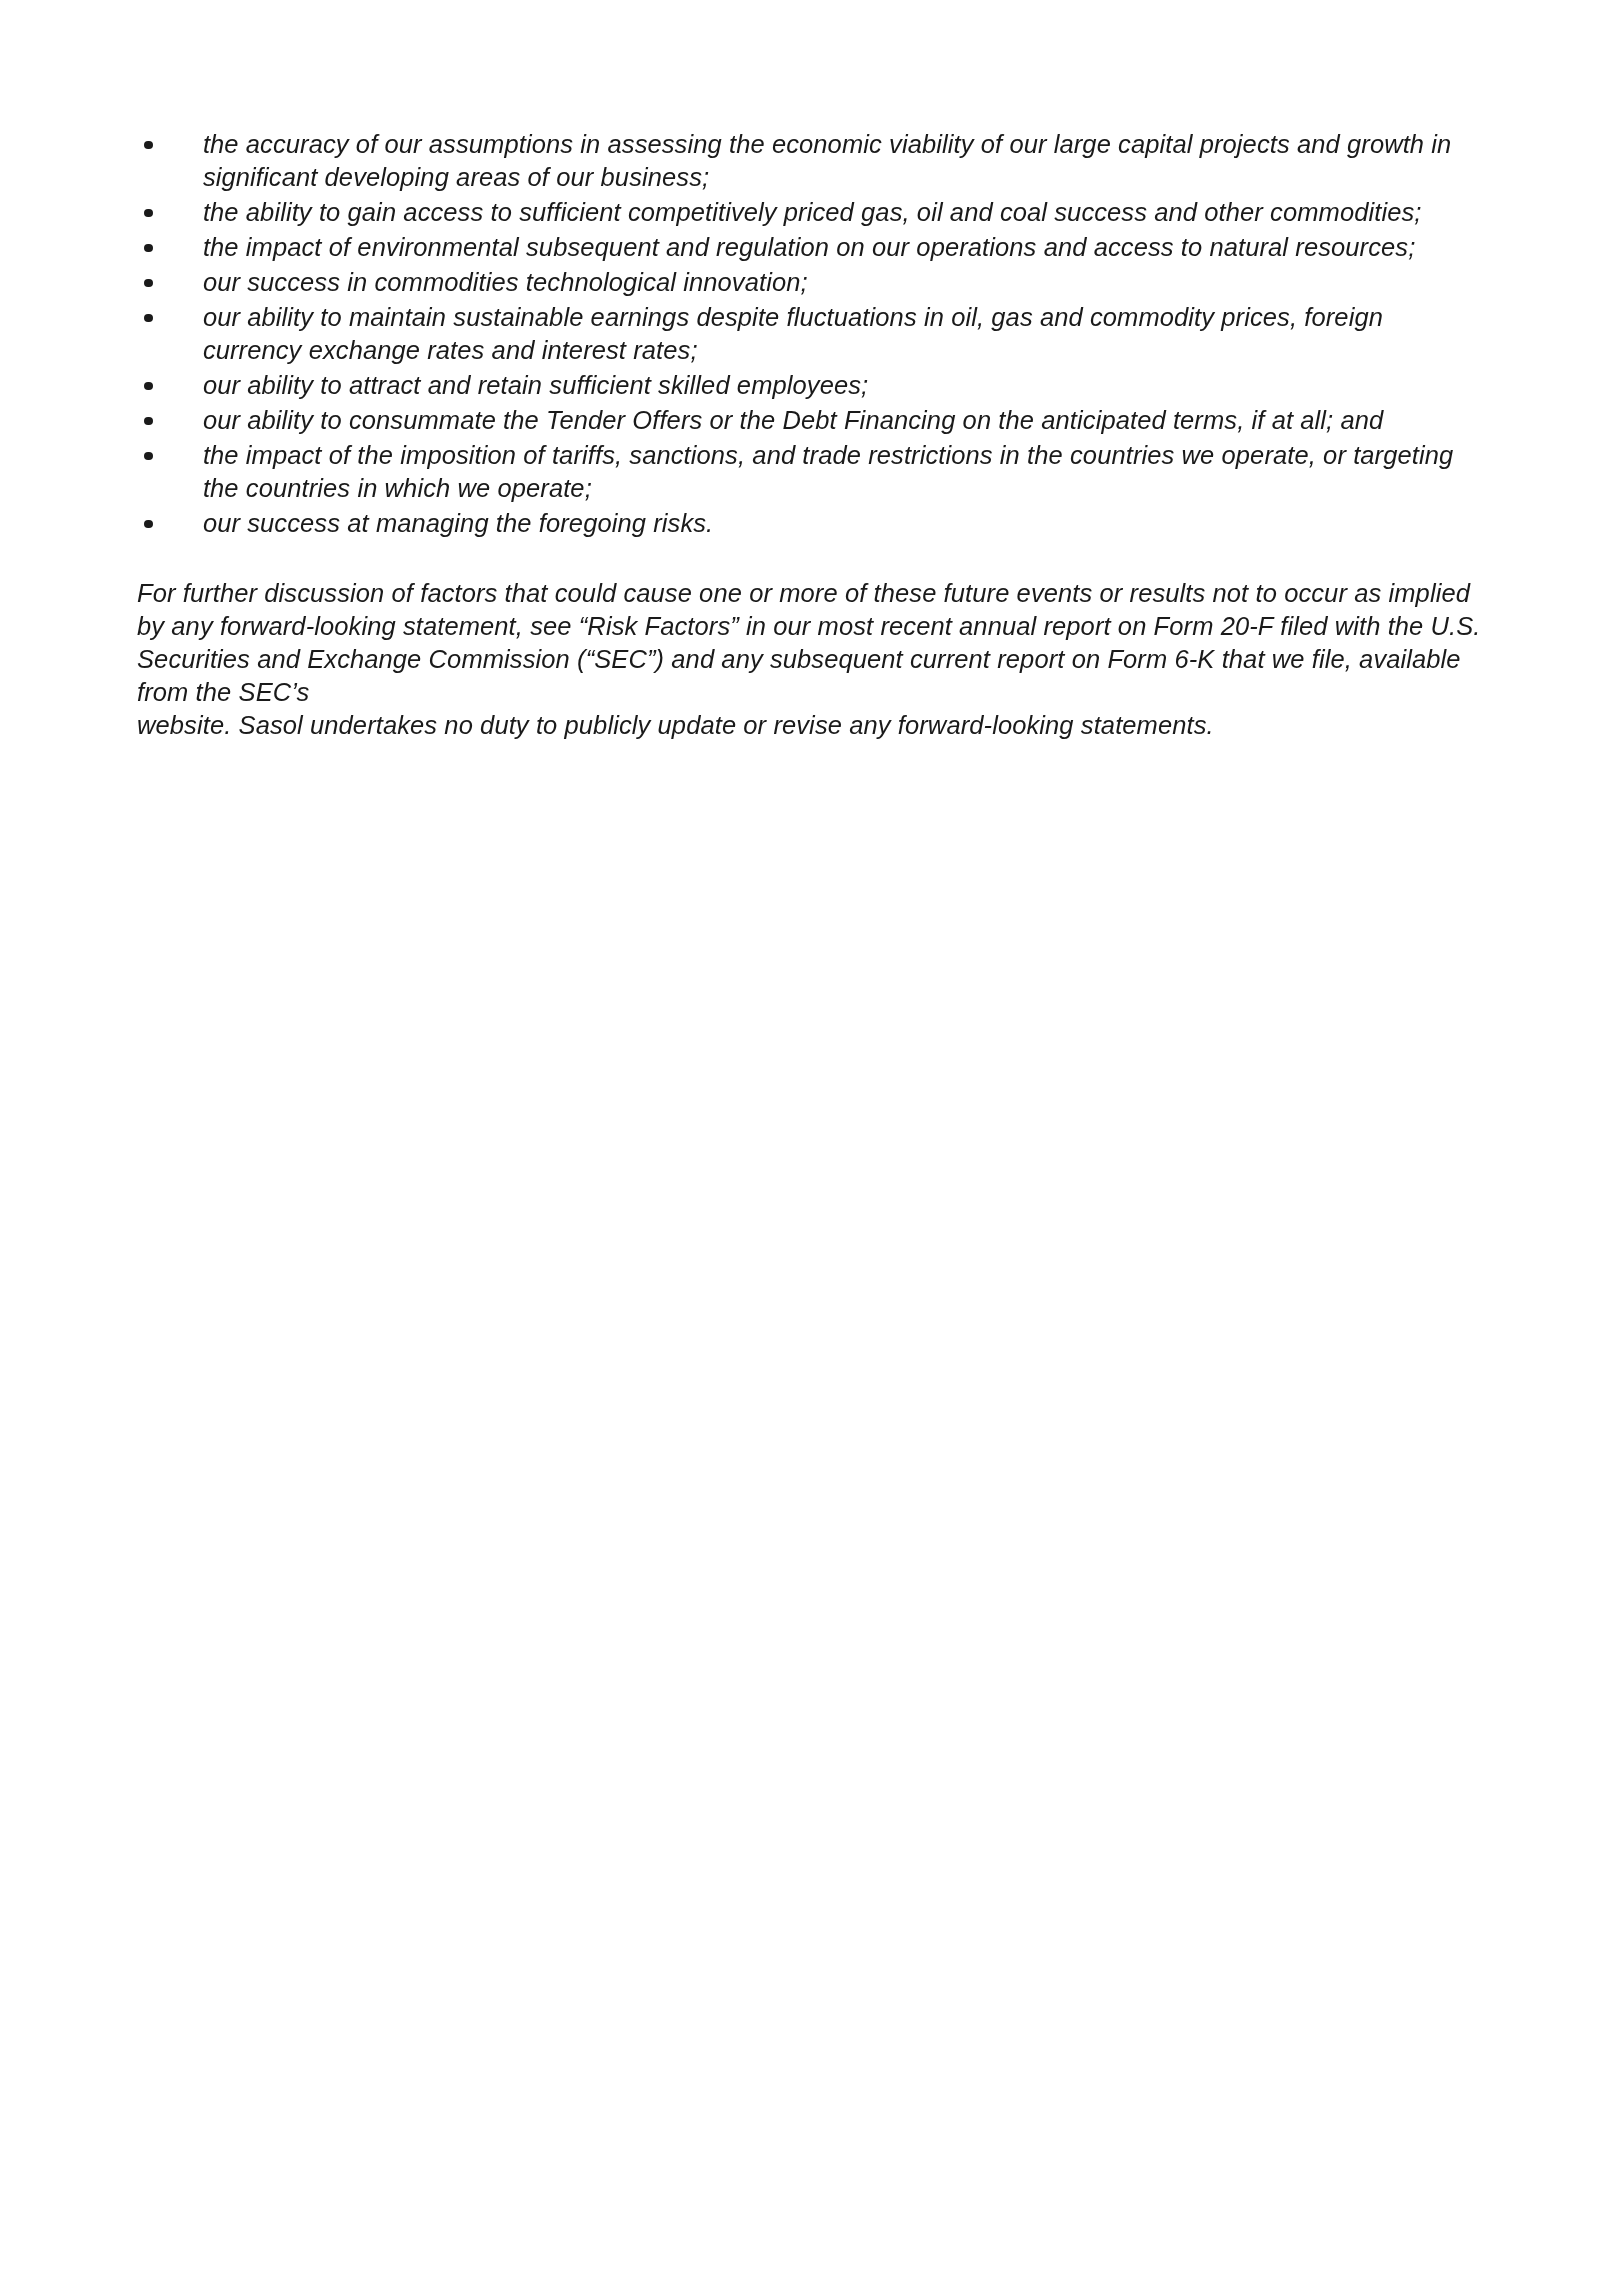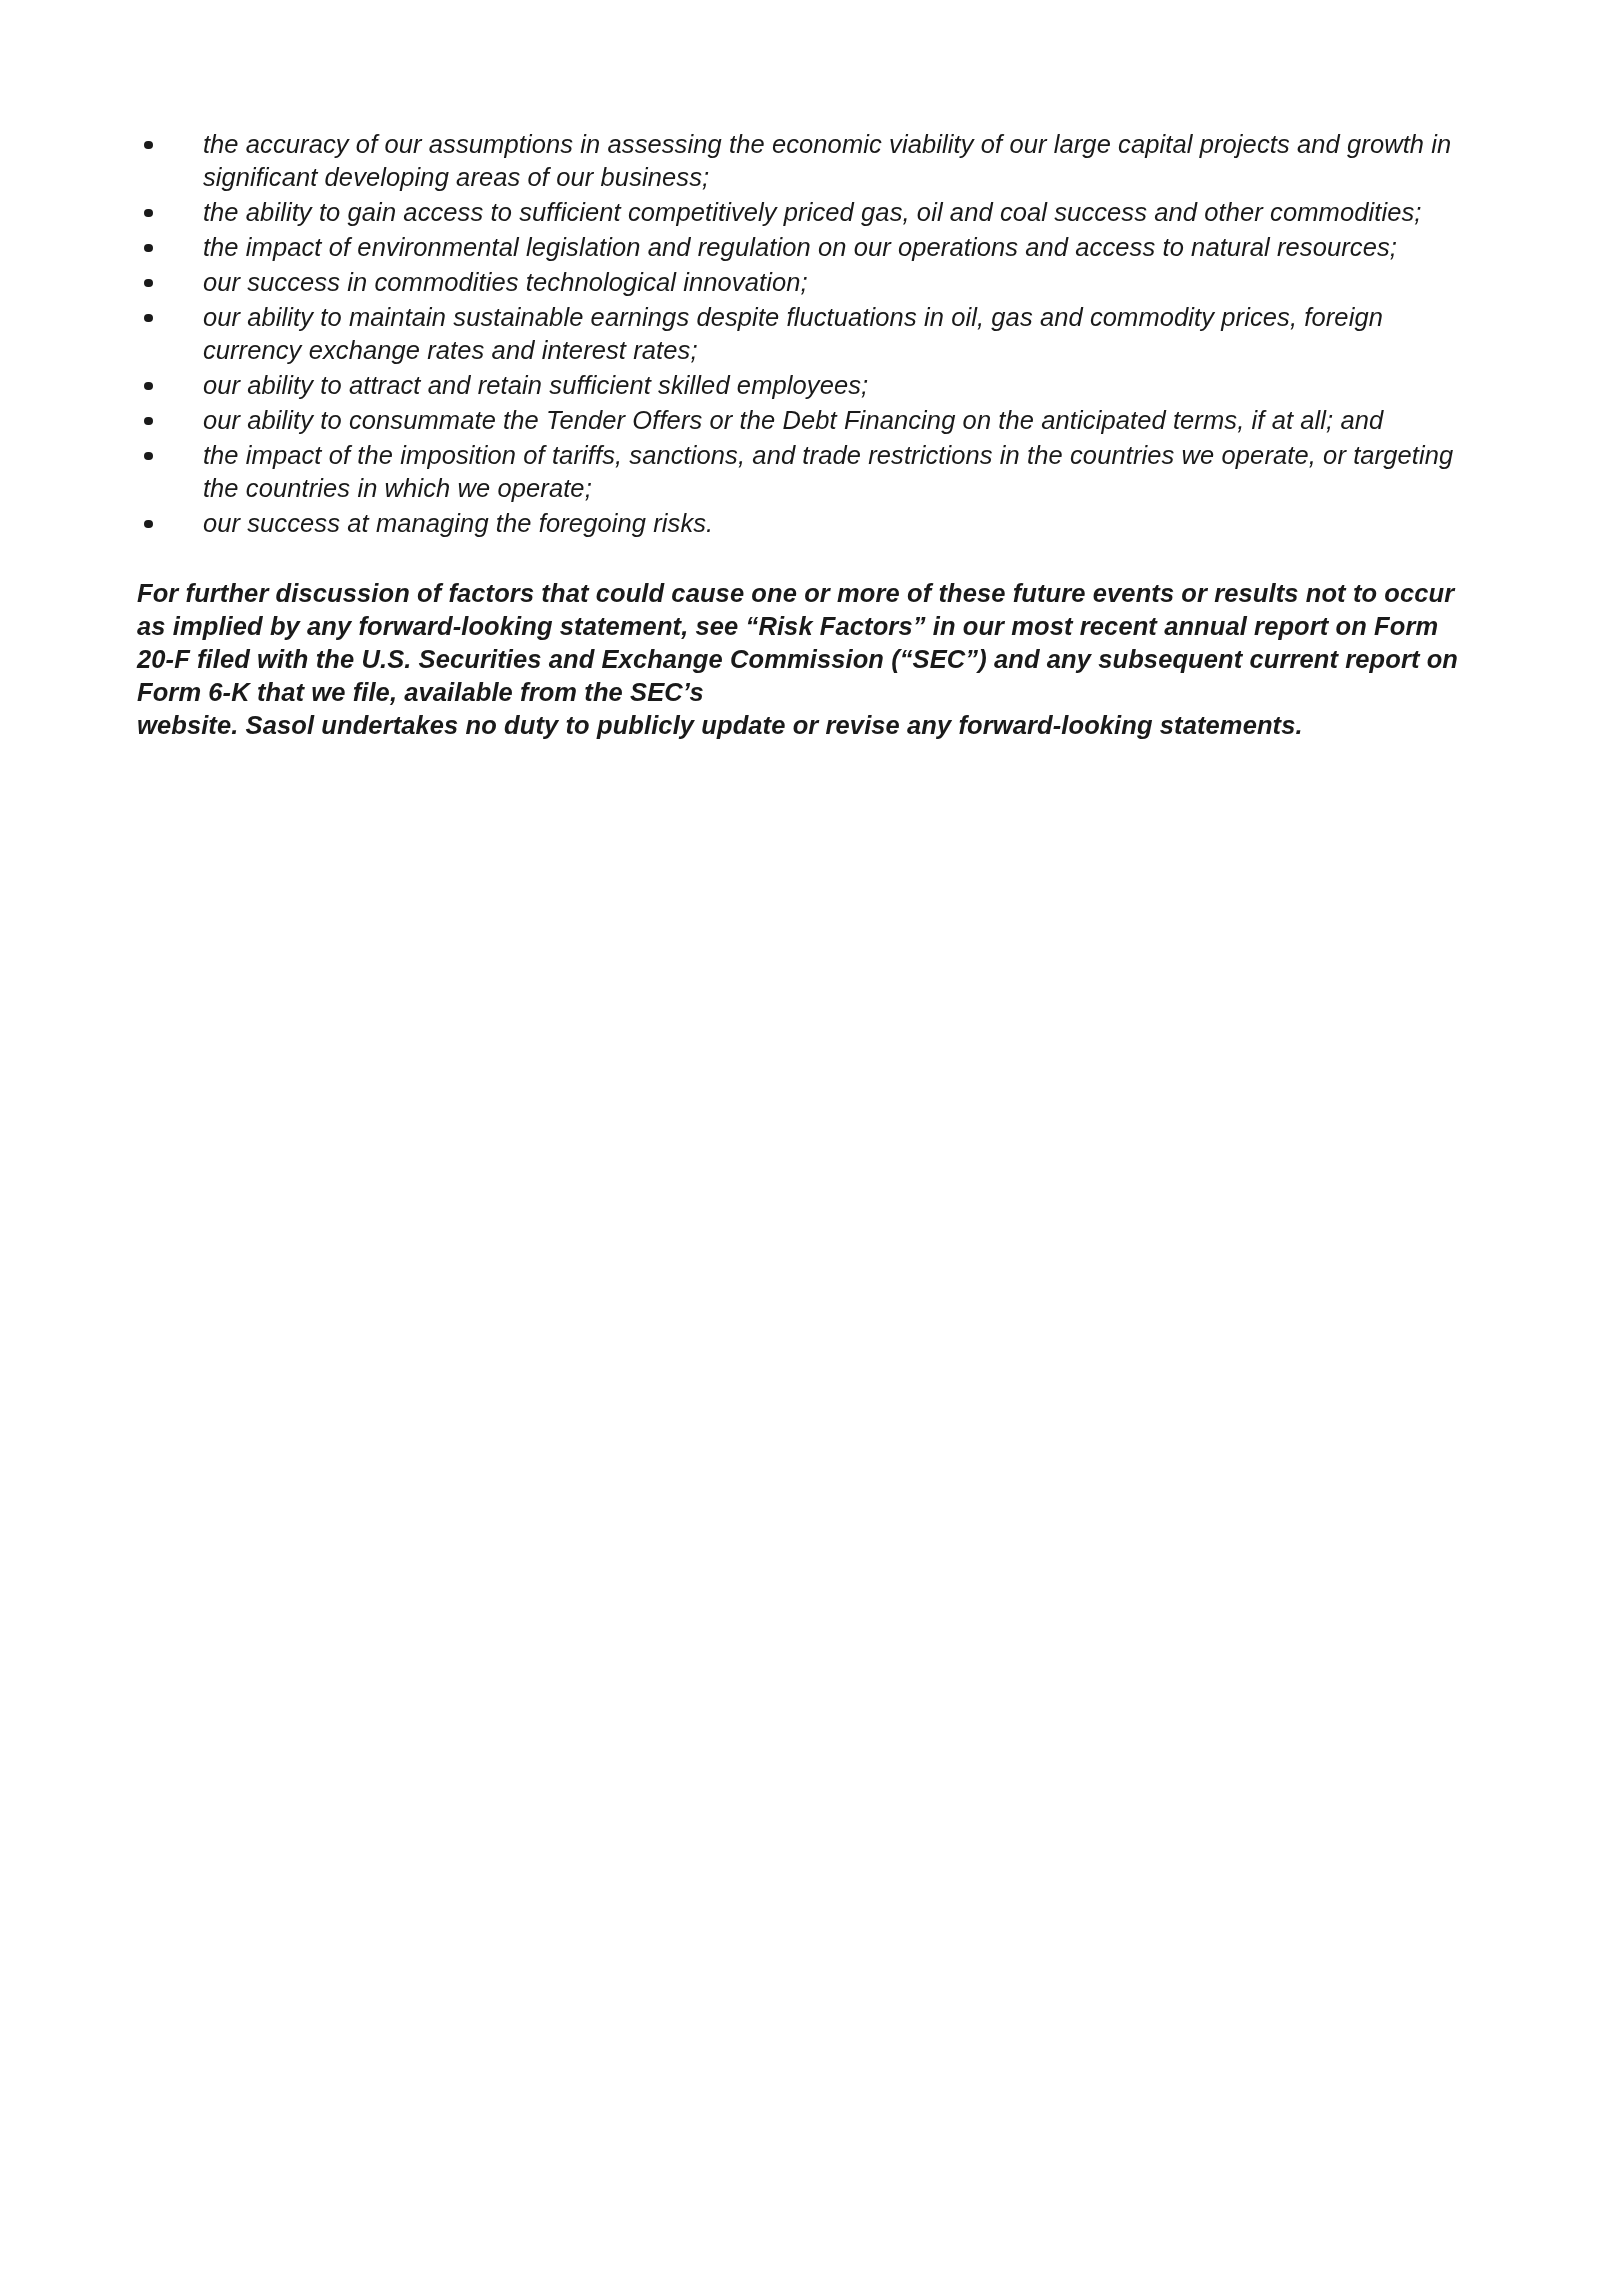--- a/index.html
+++ b/index.html
@@ -45,31 +45,30 @@
     background: #1a1a1a;
     border-radius: 50%;
   }
   .closing {
     margin: 37px 0 0 0;
     width: 1345px;
     font-size: 25.5px;
     line-height: 33px;
     letter-spacing: 0.1px;
     white-space: pre-line;
-    font-weight: bold;
   }
 </style>
 </head>
 <body>
 
 <div class="page">
   <ul class="bullet-list">
     <li>the accuracy of our assumptions in assessing the economic viability of our large capital projects and growth in significant developing areas of our business;</li>
     <li>the ability to gain access to sufficient competitively priced gas, oil and coal success and other commodities;</li>
-    <li>the impact of environmental legislation and regulation on our operations and access to natural resources;</li>
+    <li>the impact of environmental subsequent and regulation on our operations and access to natural resources;</li>
     <li>our success in commodities technological innovation;</li>
     <li>our ability to maintain sustainable earnings despite fluctuations in oil, gas and commodity prices, foreign currency exchange rates and interest rates;</li>
     <li>our ability to attract and retain sufficient skilled employees;</li>
     <li>our ability to consummate the Tender Offers or the Debt Financing on the anticipated terms, if at all; and</li>
     <li>the impact of the imposition of tariffs, sanctions, and trade restrictions in the countries we operate, or targeting the countries in which we operate;</li>
     <li>our success at managing the foregoing risks.</li>
   </ul>
   <p class="closing">For further discussion of factors that could cause one or more of these future events or results not to occur as implied by any forward-looking statement, see “Risk Factors” in our most recent annual report on Form 20-F filed with the U.S. Securities and Exchange Commission (“SEC”) and any subsequent current report on Form 6-K that we file, available from the SEC’s
 website. Sasol undertakes no duty to publicly update or revise any forward-looking statements.</p>
 </div>

